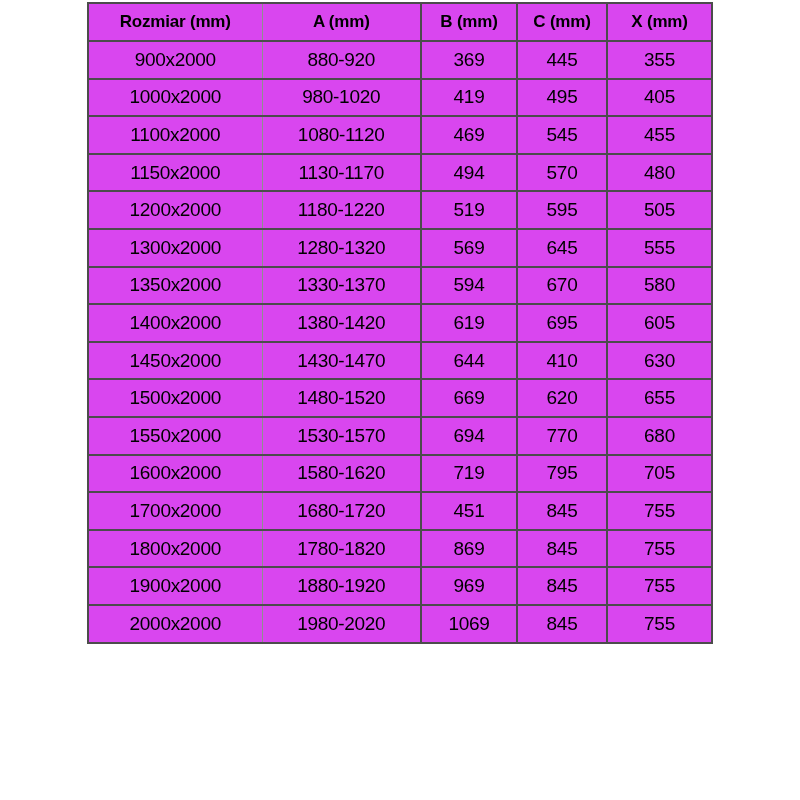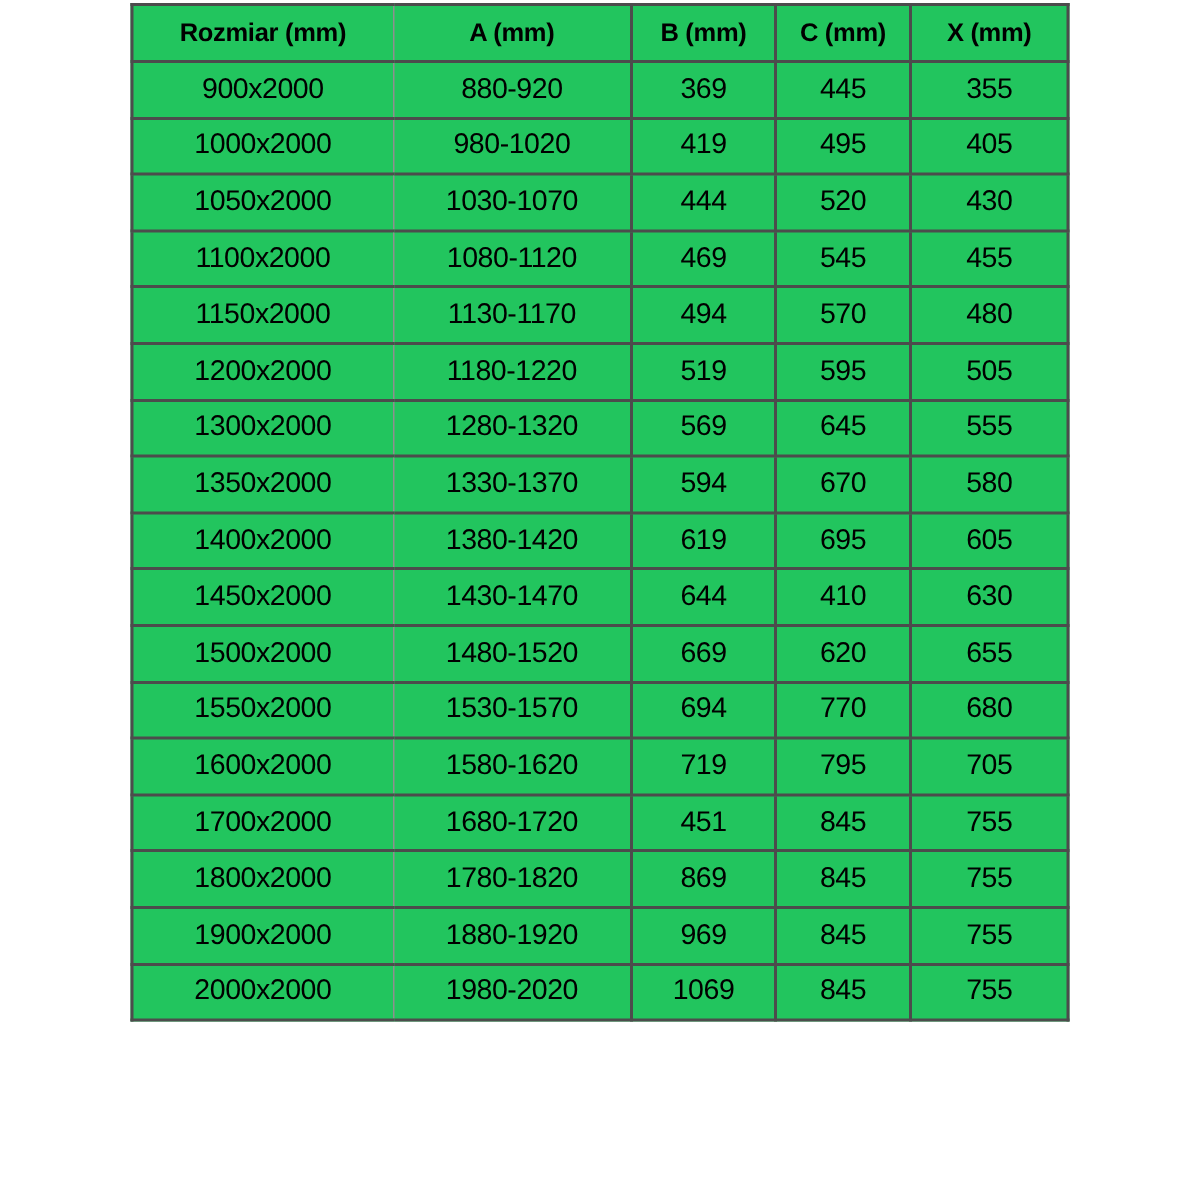--- a/index.html
+++ b/index.html
@@ -17,21 +17,21 @@
     height: 800px;
     overflow: hidden;
   }
   table.size-table {
     position: absolute;
     left: 87px;
     top: 2px;
     width: 626px;
     border-collapse: collapse;
     table-layout: fixed;
-    background: #22c55e;
+    background: #d946ef;
   }
   table.size-table, table.size-table th, table.size-table td {
     border: 2px solid #4c4c4c;
   }
   table.size-table {
     border: 2px solid #2e2e2e;
   }
   
   table.size-table th:first-child,
   table.size-table td:first-child {
@@ -90,27 +90,20 @@
           <td>355</td>
         </tr>
         <tr>
           <td>1000x2000</td>
           <td>980-1020</td>
           <td>419</td>
           <td>495</td>
           <td>405</td>
         </tr>
         <tr>
-          <td>1050x2000</td>
-          <td>1030-1070</td>
-          <td>444</td>
-          <td>520</td>
-          <td>430</td>
-        </tr>
-        <tr>
           <td>1100x2000</td>
           <td>1080-1120</td>
           <td>469</td>
           <td>545</td>
           <td>455</td>
         </tr>
         <tr>
           <td>1150x2000</td>
           <td>1130-1170</td>
           <td>494</td>

